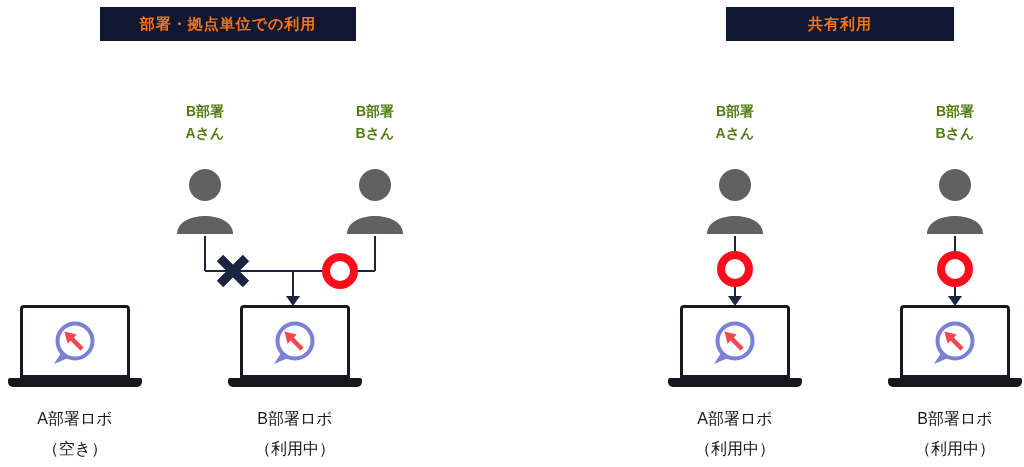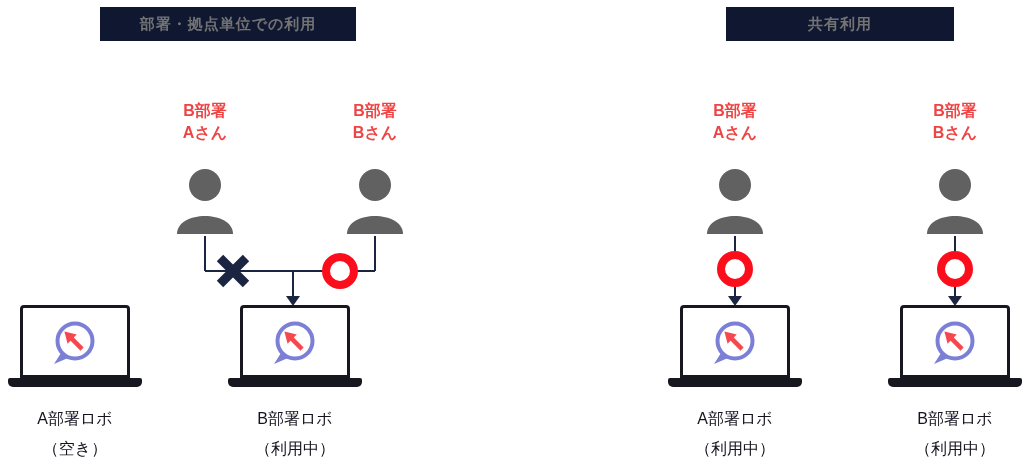--- a/index.html
+++ b/index.html
@@ -5,31 +5,31 @@
   * { margin: 0; padding: 0; box-sizing: border-box; }
   html, body { background: #ffffff; }
   body {
     font-family: "Liberation Sans", "DejaVu Sans", sans-serif;
     width: 1024px; height: 467px; position: relative; overflow: hidden;
   }
   .canvas { position: absolute; inset: 0; width: 1024px; height: 467px; }
 
   .badge {
     position: absolute; top: 7px; height: 34px;
-    background: #101831; color: #737373;
+    background: #101831; color: #f97316;
     display: flex; align-items: center; justify-content: center;
     font-size: 15px; font-weight: 600; letter-spacing: 1px;
   }
   .badge-left  { left: 100px; width: 256px; }
   .badge-right { left: 726px; width: 228px; }
 
   .user-label {
     position: absolute; top: 100px; width: 140px;
-    text-align: center; font-size: 16px; font-weight: 700;
-    color: #ef4444; line-height: 22px; white-space: pre-line;
+    text-align: center; font-size: 14px; font-weight: 700;
+    color: #4d7c0f; line-height: 22px; white-space: pre-line;
   }
   .person {
     position: absolute; top: 168px; width: 70px; height: 66px;
   }
 
   .connectors { position: absolute; inset: 0; pointer-events: none; }
 
   .laptop { position: absolute; top: 305px; width: 134px; }
   .laptop .screen {
     width: 110px; height: 73px; margin: 0 auto;

